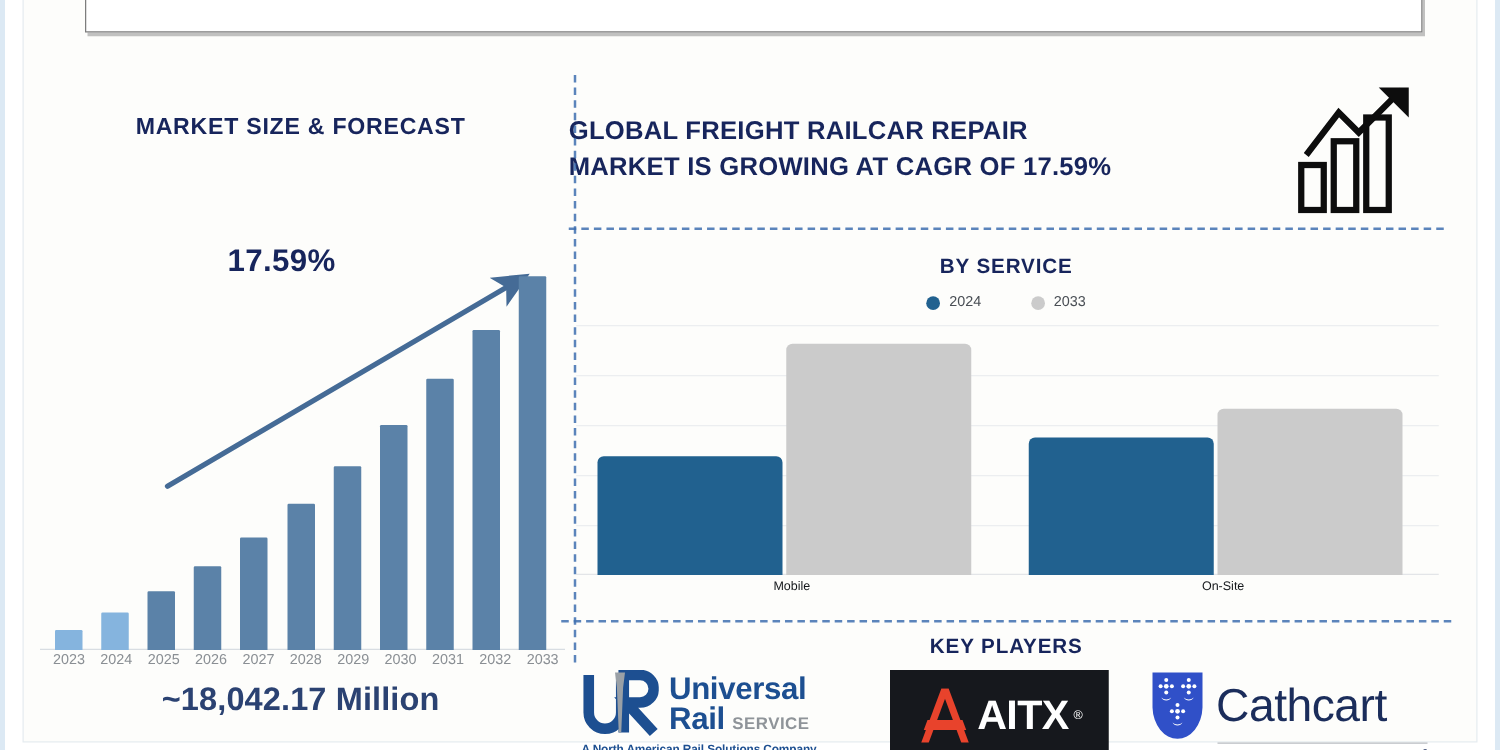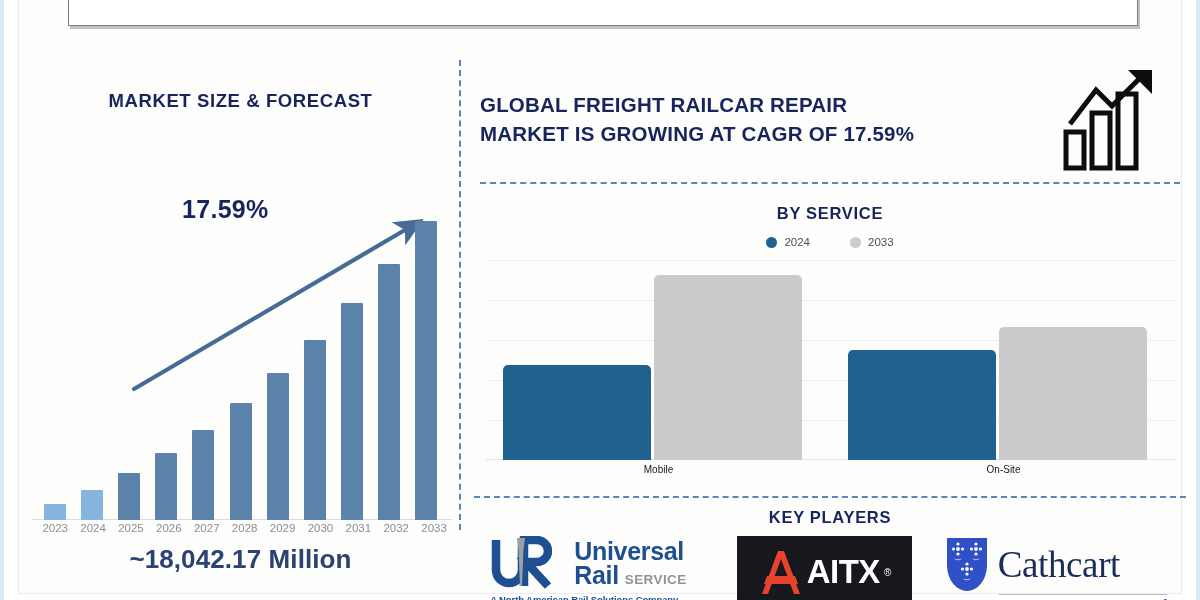--- a/index.html
+++ b/index.html
@@ -65,21 +65,21 @@
     display:flex; justify-content:space-between; padding:0 12px;
   }
   #year-row span{ font-size:11.5px; color:#8a8f94; width:34px; text-align:right; }
   #market-value{
     position:absolute; left:0; top:484px; width:437px; text-align:center;
     font-size:26px; font-weight:bold; color:#2b4272; line-height:1.18;
     letter-spacing:.1px;
   }
 
   
-  #right-panel{ position:absolute; left:470px; top:56px; width:712px; height:544px; }
+  #right-panel{ position:absolute; left:445px; top:56px; width:712px; height:544px; }
   #cagr-statement{
     position:absolute; left:6px; top:34px; width:570px;
     font-size:20.5px; font-weight:bold; color:#17255c; line-height:1.42;
     letter-spacing:.2px;
   }
   #growth-icon{ position:absolute; left:588px; top:10px; width:100px; height:105px; }
   #hdash-1{
     position:absolute; left:6px; top:126px; width:700px; height:0;
     border-top:2px dashed #3f6fb0; opacity:.85;
   }
@@ -113,21 +113,21 @@
     position:absolute; left:0; top:452px; width:712px; text-align:center;
     font-size:16.5px; font-weight:bold; color:#17255c; letter-spacing:.7px;
   }
   #logos{
     position:absolute; left:0; top:480px; width:712px; height:120px;
     display:flex; justify-content:space-around; align-items:flex-start;
   }
 
   
   .logo-ur{ width:215px; position:relative; }
-  .ur-row{ display:flex; align-items:center; gap:22px; }
+  .ur-row{ display:flex; align-items:center; gap:8px; }
   .ur-mark{ width:62px; height:54px; flex:0 0 62px; }
   .ur-words{ line-height:.96; }
   .ur-universal{ font-size:25px; font-weight:bold; color:#1d4f91; letter-spacing:-.3px; }
   .ur-rail-line{ display:flex; align-items:baseline; gap:6px; }
   .ur-rail{ font-size:25px; font-weight:bold; color:#1d4f91; letter-spacing:-.3px; }
   .ur-systems{ font-size:13.5px; font-weight:bold; color:#8f9499; letter-spacing:.4px; }
   .ur-tag{
     font-size:9.5px; font-weight:bold; color:#1d4f91; margin-top:4px;
     letter-spacing:-.1px; white-space:nowrap;
   }
@@ -139,21 +139,21 @@
   }
   .aitx-mark{ width:44px; height:46px; }
   .aitx-word{ font-size:33px; font-weight:bold; color:#ffffff; letter-spacing:-.5px; }
   .aitx-reg{ font-size:10px; color:#ffffff; vertical-align:super; }
 
   
   .logo-cc{ width:225px; position:relative; }
   .cc-row{ display:flex; align-items:center; gap:9px; }
   .cc-shield{ width:44px; height:56px; flex:0 0 44px; }
   .cc-name{
-    font-family:Liberation Serif, serif;
+    font-family:Liberation Sans, sans-serif;
     font-size:37px; color:#1b2d5b; letter-spacing:-.4px; line-height:1;
   }
   .cc-rule{ height:1px; background:#b9bdc2; margin:2px 0 0 54px; width:168px; }
   .cc-rail{
     font-family:"Liberation Serif", serif; font-style:italic;
     font-size:17px; color:#1b2d5b; text-align:right; width:222px; margin-top:1px;
   }
 </style>
 </head>
 <body>

